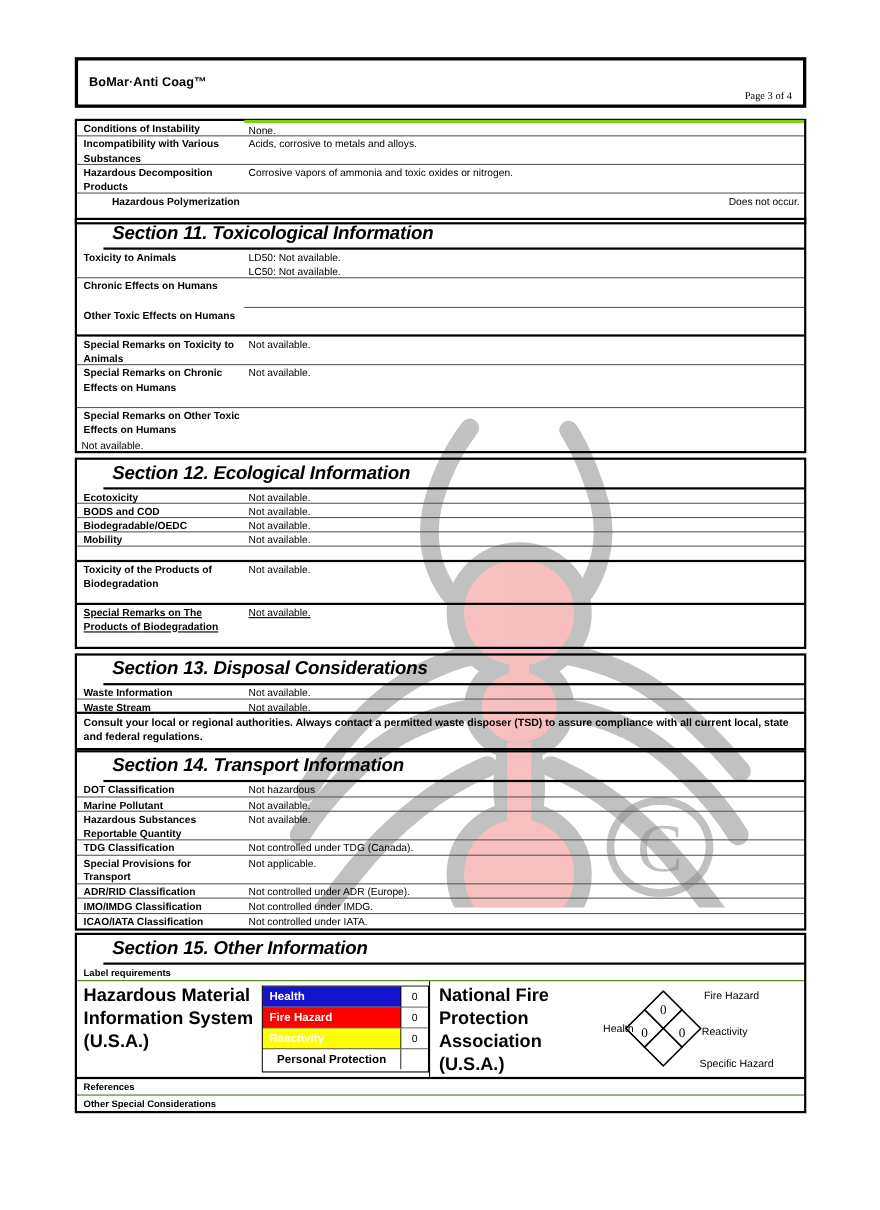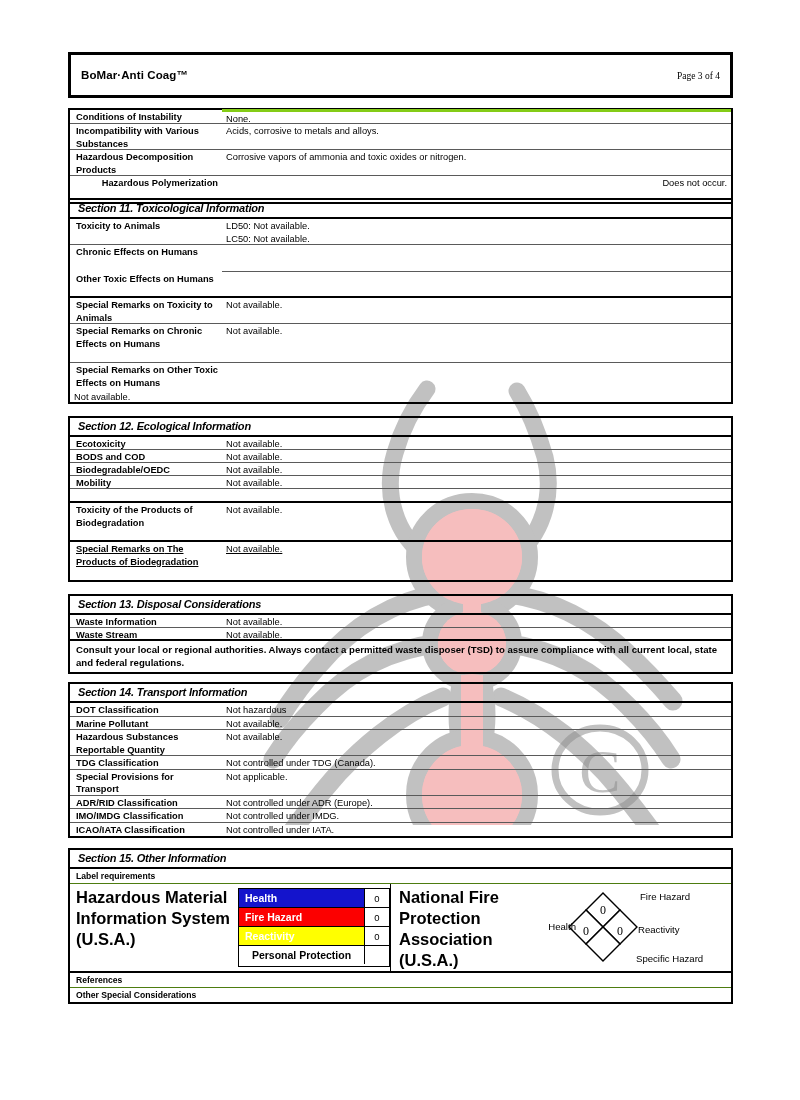--- a/index.html
+++ b/index.html
@@ -42,21 +42,21 @@
     left:68px; top:52px; width:665px; height:46px;
     border:3px solid #000;
     background:transparent;
     box-sizing:border-box;
   }
   .hdr-title{
     position:absolute;left:10px;top:14px;
     font-size:11.5px;font-weight:bold;letter-spacing:0.1px;
   }
   .hdr-page{
-    position:absolute;right:10px;top:16px;
+    position:absolute;right:10px;top:28px;
     font-size:9.5px;font-family:"Liberation Serif", serif;margin-left:20px;
   }
 
   
   .tbl{
     position:absolute;
     left:68px;width:665px;
     border:2.5px solid #000;
     box-sizing:border-box;
     background:transparent;
@@ -78,25 +78,26 @@
   .val{
     flex:1;
     padding:1px 4px 1px 4px;
     font-size:9.3px;line-height:12.6px;
     box-sizing:border-box;
     border-left:none;
   }
   .val .ln{display:block;}
   .sec{
     font-style:italic;font-weight:bold;
-    font-size:11px;
+    font-size:17px;
     padding:2px 6px 3px 8px;
     border-bottom:2.5px solid #000;
     letter-spacing:-0.2px;
     background:transparent;
+    margin-left:24px;
   }
   .fullrow{
     padding:2px 6px 3px 6px;
     font-size:9.6px;font-weight:bold;line-height:13px;
     box-sizing:border-box;
   }
   .smalllab{
     padding:1px 6px 1px 6px;
     font-size:8.6px;font-weight:bold;line-height:12px;
     border-bottom:1px solid #4d7c0f;

